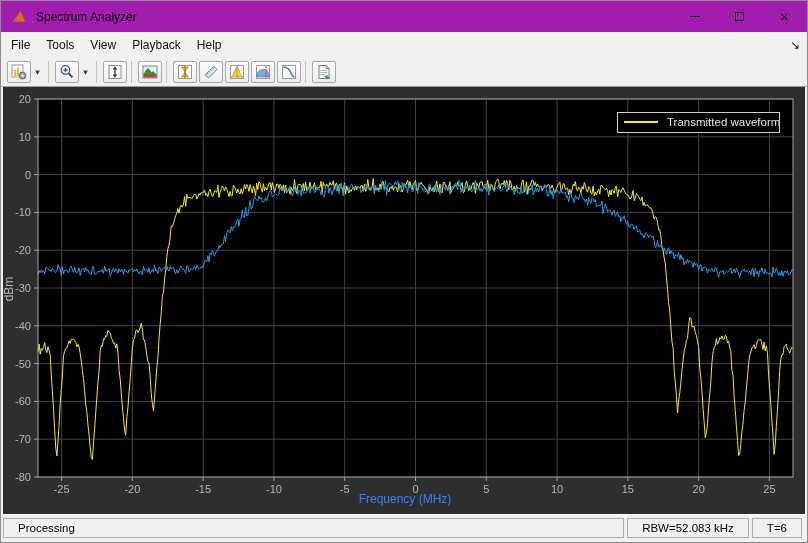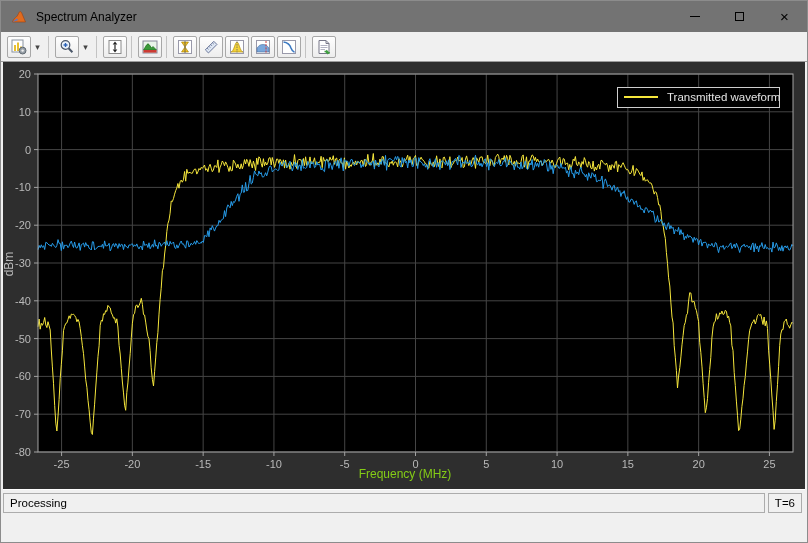--- a/index.html
+++ b/index.html
@@ -1,20 +1,20 @@
 <!DOCTYPE html>
 <html><head>
 <meta charset="utf-8">
 <style>
   * { margin:0; padding:0; box-sizing:border-box; }
   html,body { width:808px; height:543px; background:#d9d9d9; font-family:"Liberation Sans", sans-serif; }
   .window { width:808px; height:543px; border:1px solid #8c8c8c; background:#f0f0f0; display:flex; flex-direction:column; overflow:hidden; }
 
   
-  .titlebar { height:31px; background:#737373; display:flex; align-items:center; flex:0 0 31px;text-align:right; }
+  .titlebar { height:31px; background:#a21caf; display:flex; align-items:center; flex:0 0 31px;text-align:right; }
   .app-icon { width:18px; height:18px; margin-left:9px; margin-right:8px; display:flex; align-items:center; justify-content:center; }
   .title-text { font-size:12px; color:#000; }
   .titlebar-spacer { flex:1; }
   .win-btn { width:45px; height:31px; display:flex; align-items:center; justify-content:center; cursor:default; }
   .glyph-min { width:10px; height:1px; background:#000; display:inline-block; }
   .glyph-max { width:9px; height:9px; border:1px solid #000; display:inline-block; }
   .glyph-close { font-size:15px; color:#000; line-height:1; }
 
   
   .menubar { height:25px; background:#f0f0f0; display:flex; align-items:center; font-size:12px; color:#111; flex:0 0 25px; padding-left:2px; }
@@ -24,29 +24,29 @@
   
   .toolbar { height:30px; background:#f0f0f0; border-bottom:1px solid #9b9b9b; display:flex; align-items:center; padding:0 4px; flex:0 0 30px; }
   .tb-btn { width:24px; height:22px; border:1px solid #a8a8a8; background:linear-gradient(#fefefe,#ededed); display:flex; align-items:center; justify-content:center; margin-left:2px; border-radius:2px; }
   .tb-arrow { width:13px; height:22px; display:flex; align-items:center; justify-content:center; font-size:9px; color:#444; }
   .tb-sep { width:1px; height:22px; background:#c3c3c3; margin:0 4px; }
 
   
   .figure { position:relative; background:#2e2e2e; height:427px; flex:0 0 427px; margin:0 2px; overflow:hidden; }
   .plot-svg { position:absolute; left:0; top:0; }
   .ylabel { position:absolute; left:-14px; top:195px; transform:rotate(-90deg); color:#b9b9b9; font-size:12px; width:40px; text-align:center; }
-  .xlabel { position:absolute; left:0; width:804px; top:405px; text-align:center; color:#84cc16; font-size:12px; }
+  .xlabel { position:absolute; left:0; width:804px; top:405px; text-align:center; color:#3b82f6; font-size:12px; }
   .legend { position:absolute; left:614px; top:25px; width:163px; border:1px solid #cfcfcf; background:#000; padding:2px 9px 3px 6px; }
   .legend-row { display:flex; align-items:center; height:14px; }
   .legend-line { width:34px; height:2px; margin-right:9px; flex:0 0 34px; }
   .legend-label { color:#e4e4e4; font-size:11.5px; white-space:nowrap; }
 
   
   .statusbar { height:26px; background:#f0f0f0; border-top:1px solid #ffffff; display:flex; align-items:center; margin:0 2px 2px 2px; flex:0 0 26px; font-size:11.5px; color:#000; }
-  .status-cell { border:1px solid #acacac; background:#f0f0f0; height:20px; display:flex; align-items:center; padding:0 6px; margin-right:3px; white-space:nowrap; }
+  .status-cell { border:1px solid #acacac; background:#f0f0f0; height:20px; display:flex; align-items:center; padding:0 14px; margin-right:3px; white-space:nowrap; }
   .status-msg { flex:1; margin-left:0; }
 </style>
 </head>
 <body>
 
 <div class="window">
 
   <div class="titlebar">
     <span class="app-icon">
       <svg width="16" height="16" viewBox="0 0 16 16">
@@ -60,20 +60,28 @@
         <span class="glyph-min"></span>
       </span>
     <span class="win-btn">
         <span class="glyph-max"></span>
       </span>
     <span class="win-btn">
         <span class="glyph-close">×</span>
       </span>
   </div>
 
+  <div class="menubar">
+    <span class="menu-item">File</span>
+    <span class="menu-item">Tools</span>
+    <span class="menu-item">View</span>
+    <span class="menu-item">Playback</span>
+    <span class="menu-item">Help</span>
+    <span class="dock-btn">↘</span>
+  </div>
 
   <div class="toolbar">
     <span class="tb-btn">
       <svg width="16" height="16" viewBox="0 0 16 16">
         <rect x="1" y="1" width="11" height="12" fill="#ffffff" stroke="#8a94a0"></rect>
         <rect x="3" y="6" width="2" height="6" fill="#e8c030"></rect>
         <rect x="6" y="3.5" width="2" height="8.5" fill="#e8c030"></rect>
         <rect x="9" y="7.5" width="2" height="4.5" fill="#e8c030"></rect>
         <circle cx="11.6" cy="11.6" r="3.4" fill="#98a0a8" stroke="#5f6870"></circle>
         <circle cx="11.6" cy="11.6" r="1.2" fill="#f0f0f0"></circle>
@@ -243,16 +251,17 @@
     <div class="legend">
       <div class="legend-row">
         <span class="legend-line" style="background: rgb(246, 231, 60);"></span>
         <span class="legend-label">Transmitted waveform</span>
       </div>
     </div>
   </div>
 
   <div class="statusbar">
     <span class="status-cell status-msg">Processing</span>
+    <span class="status-cell">RBW=52.083 kHz</span>
     <span class="status-cell">T=6</span>
   </div>
 
 </div>
 
 </body></html>

